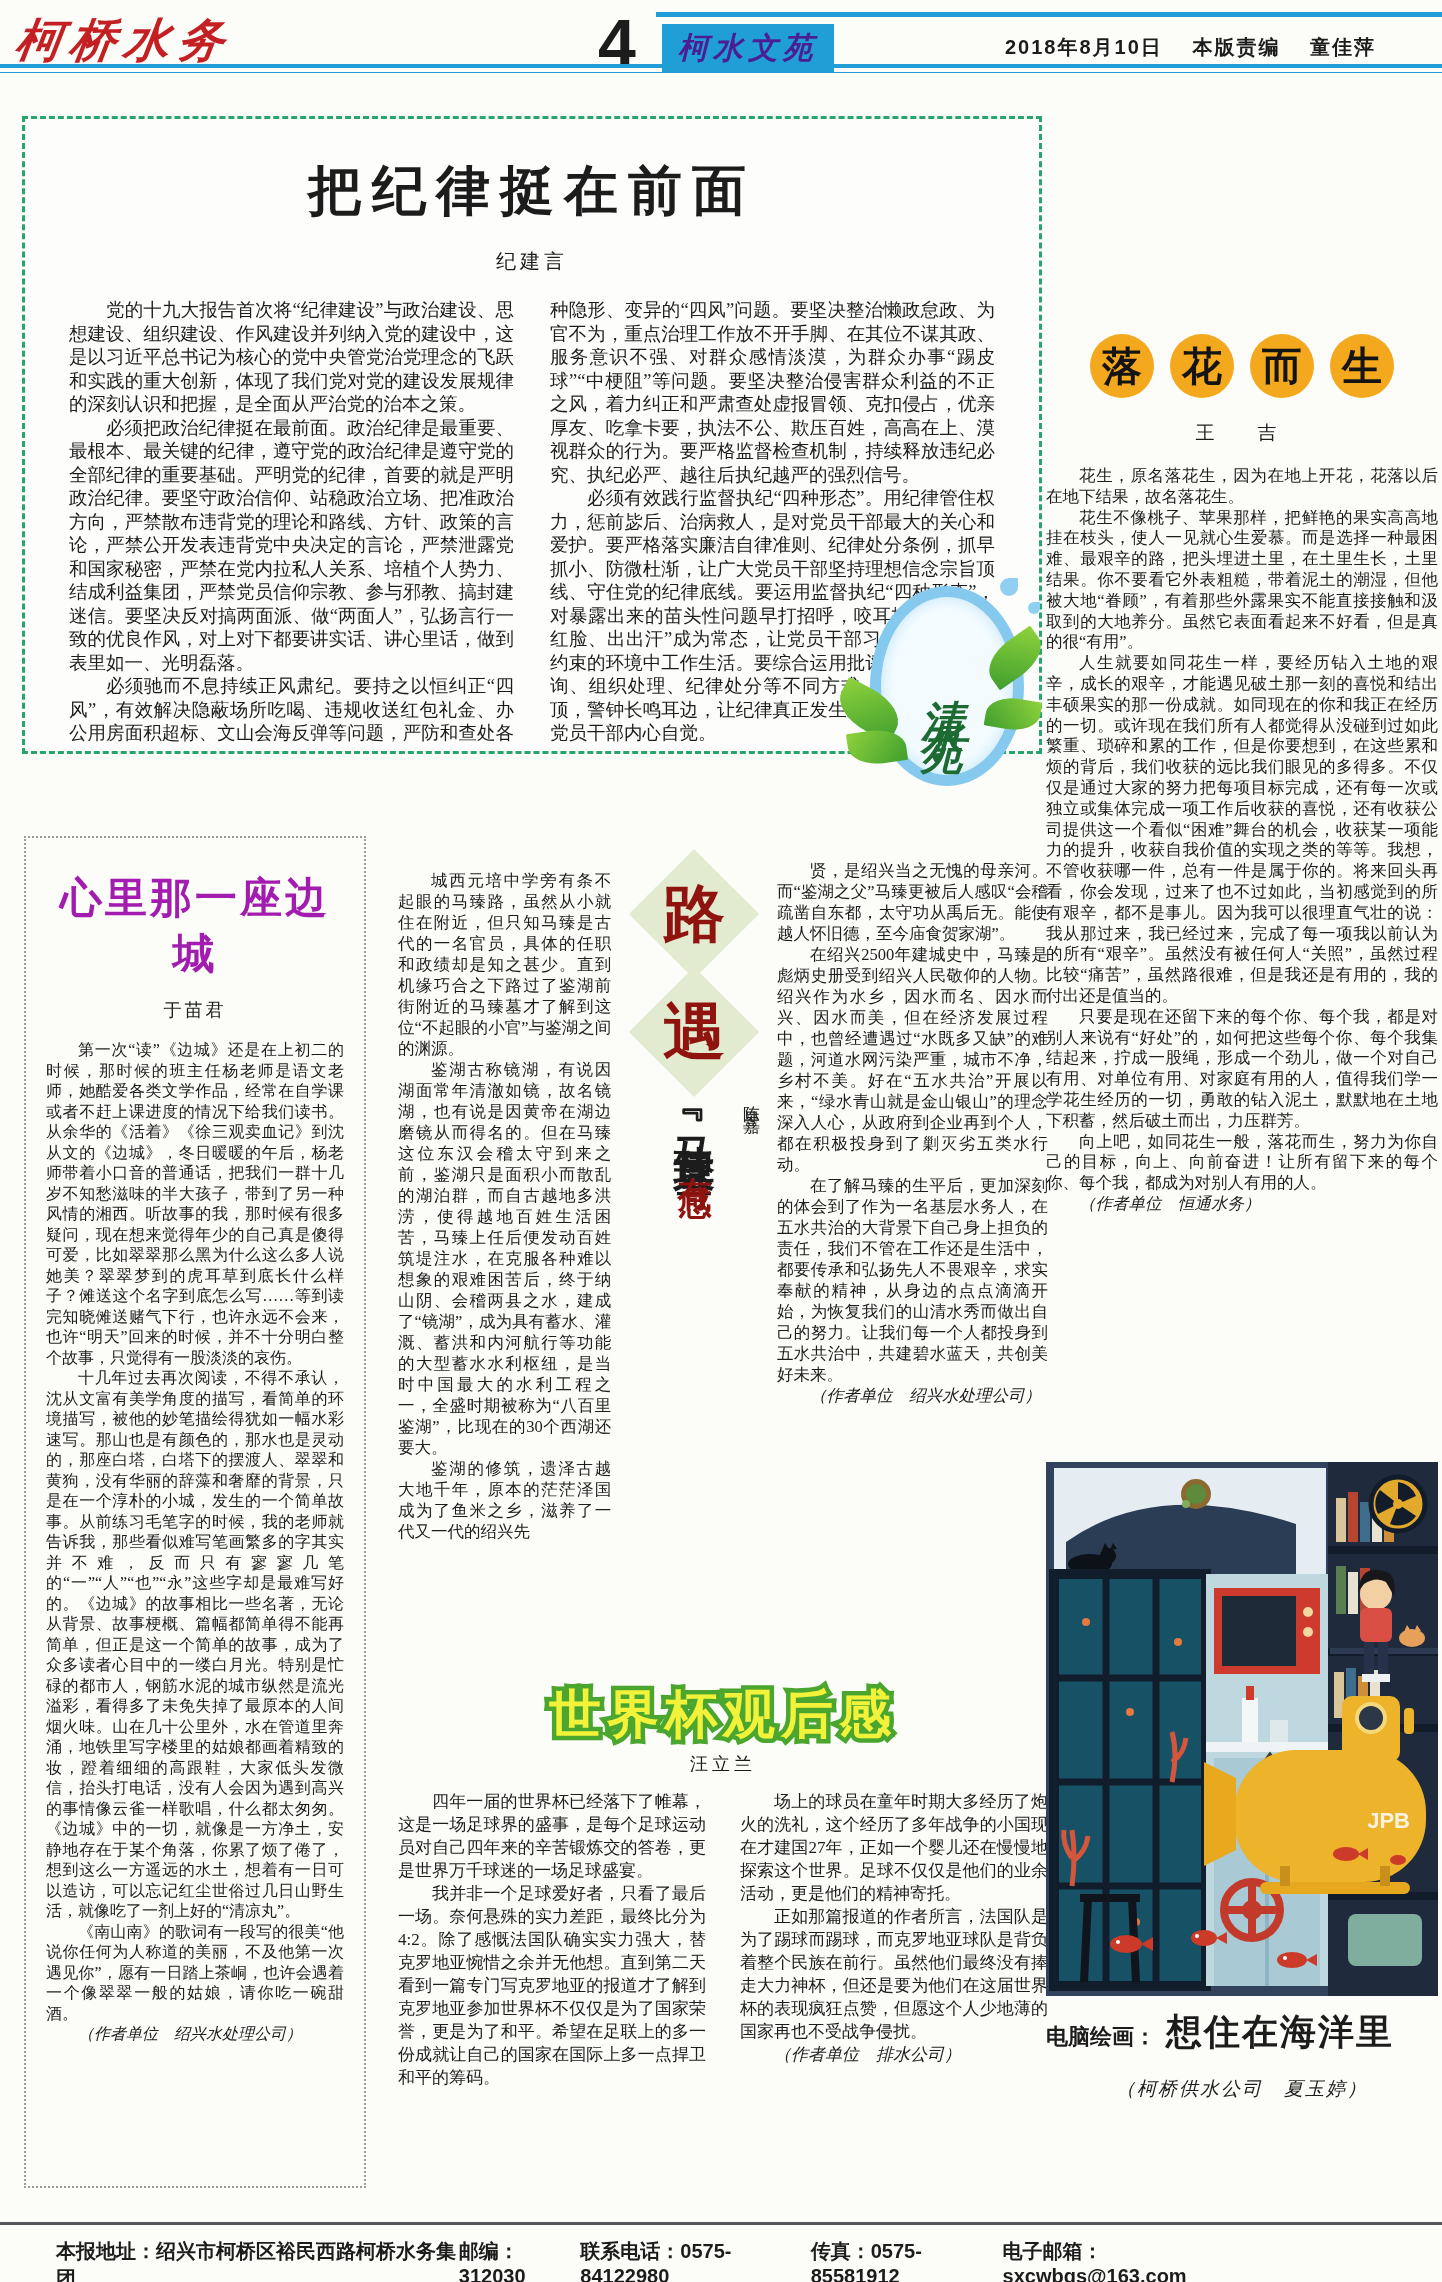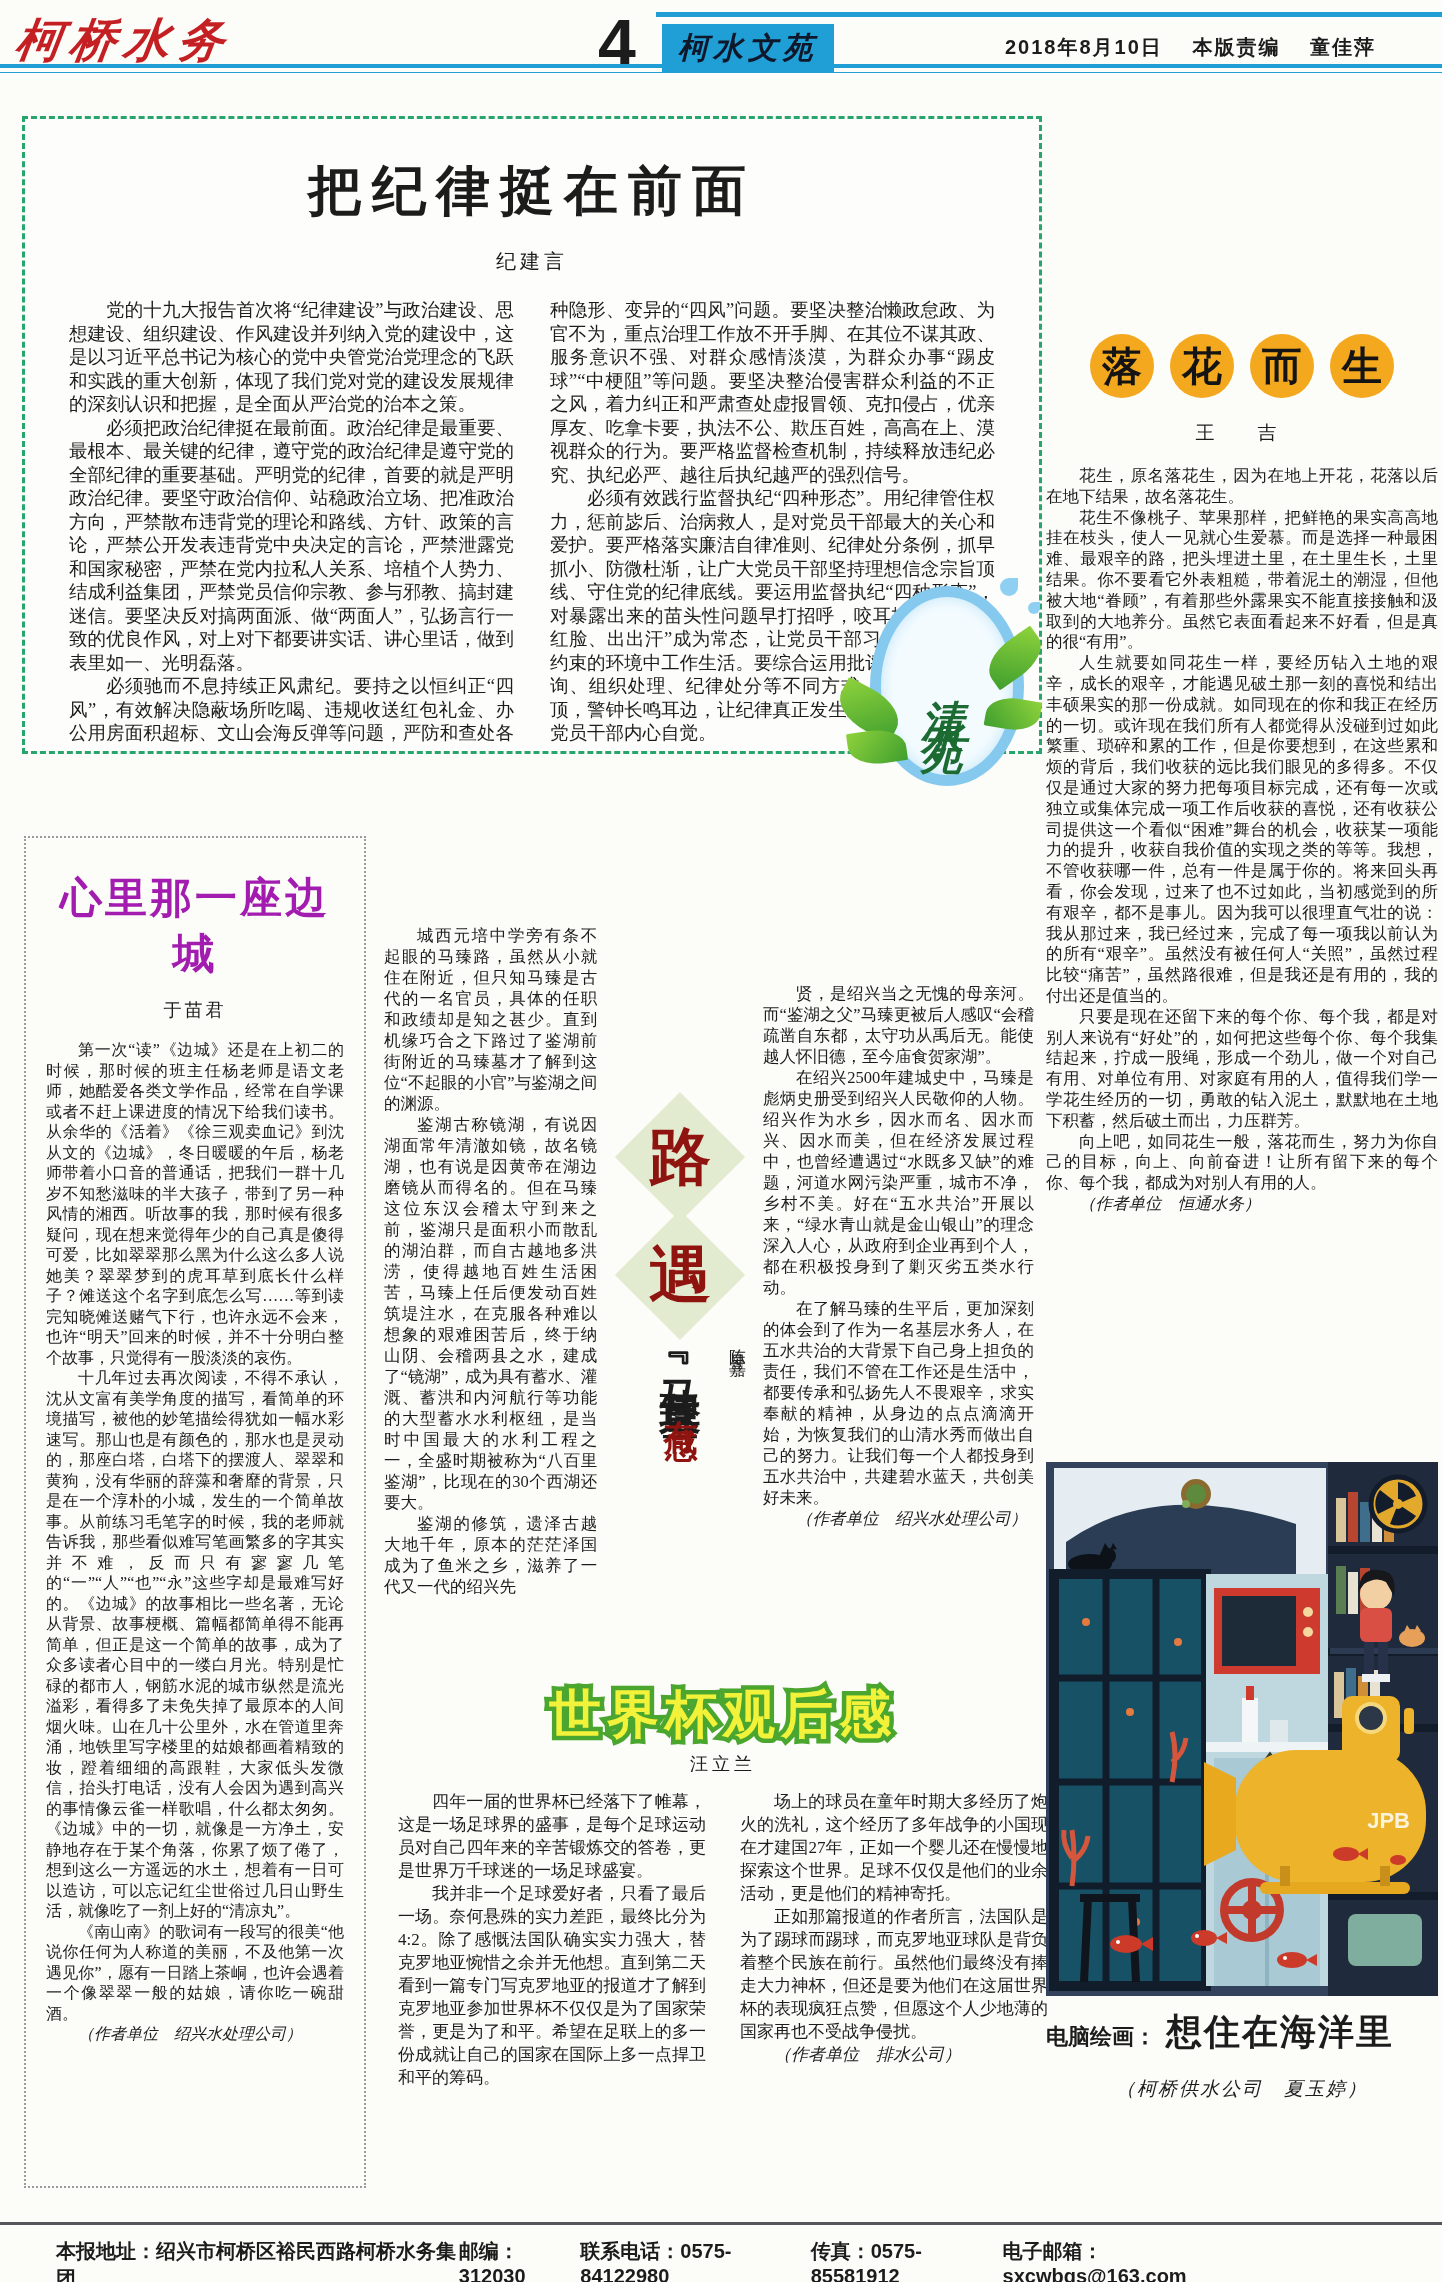--- a/index.html
+++ b/index.html
@@ -5,21 +5,21 @@
   html,body{margin:0;padding:0;}
   body{width:1442px;height:2282px;position:relative;background:#fcfcf9;
        font-family:"Liberation Serif","DejaVu Serif",serif;color:#1c1c1c;}
   .abs{position:absolute;}
   
   .masthead{left:16px;top:10px;font-size:46px;font-weight:900;font-style:italic;
             color:#c41f22;letter-spacing:8px;transform:skewX(-8deg);}
   .pageno{left:598px;top:4px;font-size:68px;font-weight:900;font-family:"Liberation Sans",sans-serif;}
   .sectionbox{left:662px;top:24px;width:172px;height:48px;background:#1f9fd6;
               display:flex;align-items:center;justify-content:center;}
-  .sectionbox span{color:#0f172a;font-weight:900;font-style:italic;font-size:30px;letter-spacing:5px;}
+  .sectionbox span{color:#4c1d95;font-weight:900;font-style:italic;font-size:30px;letter-spacing:5px;}
   .topline{left:656px;top:12px;width:786px;height:5px;background:#1f9fd6;}
   .rule1{left:0;top:64px;width:1442px;height:4px;background:#1f9fd6;}
   .rule2{left:0;top:72px;width:1442px;height:1px;background:#1f9fd6;}
   .dateline{right:66px;top:34px;font-size:20px;font-weight:700;letter-spacing:2px;
             font-family:"Liberation Sans",sans-serif;}
   
   .mainbox{left:22px;top:116px;width:1014px;height:632px;border:3px dashed #28a56d;background:#fdfdfb;}
   .mainbox h1{margin:36px 0 0;text-align:center;font-size:54px;letter-spacing:10px;
               font-weight:900;font-family:"Liberation Sans",sans-serif;}
   .mainbox .author{margin-top:20px;text-align:center;font-size:20px;letter-spacing:4px;}
@@ -40,21 +40,21 @@
   .bodytxt p{margin:0;text-indent:2em;text-align:justify;}
   .credit{margin:4px 0 0;text-align:right;font-style:italic;}
   
   .biancheng{left:24px;top:836px;width:342px;height:1352px;border:2px dotted #9b9b9b;
              box-sizing:border-box;padding:18px 20px 0;overflow:hidden;}
   .biancheng h2{margin:14px 0 0;text-align:center;font-size:42px;letter-spacing:3px;color:#a21caf;
                 font-weight:900;font-family:"Liberation Sans",sans-serif;}
   .biancheng .author{margin:16px 0 18px;text-align:center;font-size:18px;letter-spacing:3px;}
   .biancheng .bodytxt{font-size:16px;line-height:20.5px;}
   
-  .mazhen{left:384px;top:842px;width:650px;height:810px;display:flex;gap:14px;overflow:hidden;align-items:center;}
+  .mazhen{left:398px;top:842px;width:650px;height:810px;display:flex;gap:14px;overflow:hidden;}
   .mz-col{font-size:16.5px;line-height:21px;}
   .mz-left{width:214px;padding-top:28px;}
   .mz-right{width:272px;padding-top:18px;}
   .mz-strip{width:138px;position:relative;text-align:center;}
   .diamond{width:92px;height:92px;background:#e2ebd0;transform:rotate(45deg);
            display:flex;align-items:center;justify-content:center;margin:26px auto 6px;}
   .diamond span{transform:rotate(-45deg);font-size:62px;font-weight:900;color:#8f1410;
                 font-family:"Liberation Sans",sans-serif;}
   .mz-title{writing-mode:vertical-rl;margin:18px auto 0;font-size:42px;font-weight:900;
             letter-spacing:8px;font-family:"Liberation Sans",sans-serif;}

